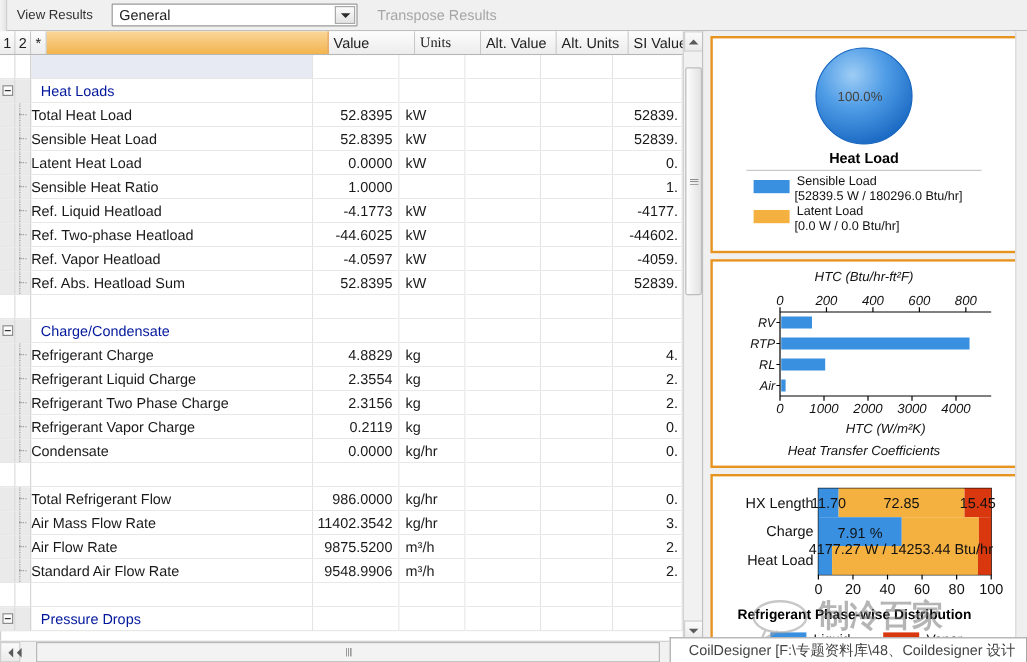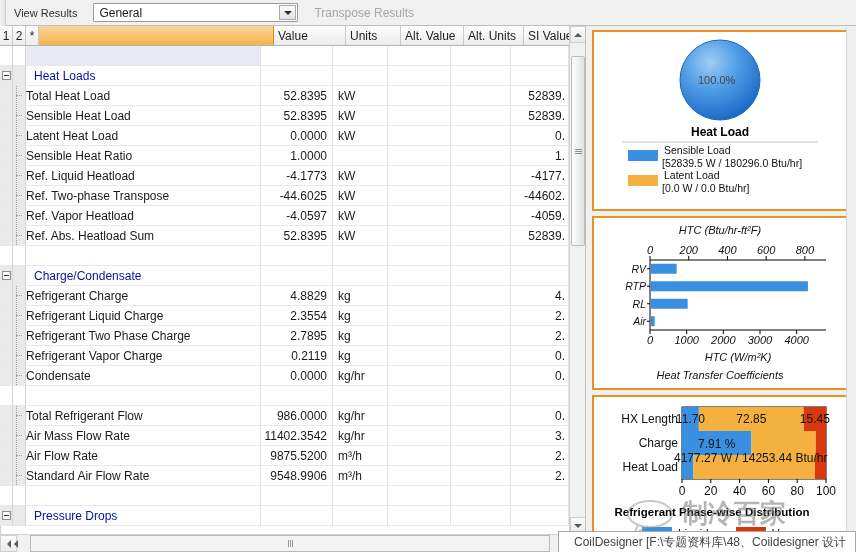--- a/index.html
+++ b/index.html
@@ -71,21 +71,21 @@
     overflow:hidden; white-space:nowrap;
   }
   .hcell.num { width:13px; padding-left:0; justify-content:center; }
   .hcell.star { width:13px; padding-left:0; justify-content:center; }
   .hcell.name {
     width:235px;
     background: linear-gradient(to bottom,#fad69a,#f2b44e);
     border-right:1px solid #e08a1e;
   }
   .hcell.value { width:72px; }
-  .hcell.units { width:55px; }
+  .hcell.units { width:55px;font-family:Liberation Serif, serif; }
   .hcell.altvalue { width:63px; }
   .hcell.altunits { width:60px; }
   .hcell.sivalue { width:58px; }
 
   .grid-body { position:absolute; left:0; top:20px; width:586px; height:488px; }
 
   .row { display:flex; height:20px; align-items:stretch; }
   .cell { border-right:1px solid #e3e3e3; border-bottom:1px solid #e8e8e8;
           display:flex; align-items:center; font-size:12px; overflow:hidden; white-space:nowrap;}
   .c-exp { width:13px; background:#eaeaea; border-right:1px solid #d4d4d4; justify-content:center;}
@@ -334,21 +334,21 @@
           <div class="cell c-altvalue"></div>
           <div class="cell c-altunits"></div>
           <div class="cell c-sivalue">-4177.</div>
         </div>
         <div class="row data">
           <div class="cell c-exp"></div>
           <div class="cell c-gut">
             <span class="vdot"></span>
             <span class="hdot"></span>
           </div>
-          <div class="cell c-name">Ref. Two-phase Transpose</div>
+          <div class="cell c-name">Ref. Two-phase Heatload</div>
           <div class="cell c-value">-44.6025</div>
           <div class="cell c-units">kW</div>
           <div class="cell c-altvalue"></div>
           <div class="cell c-altunits"></div>
           <div class="cell c-sivalue">-44602.</div>
         </div>
         <div class="row data">
           <div class="cell c-exp"></div>
           <div class="cell c-gut">
             <span class="vdot"></span>
@@ -422,21 +422,21 @@
           <div class="cell c-altunits"></div>
           <div class="cell c-sivalue">2.</div>
         </div>
         <div class="row data">
           <div class="cell c-exp"></div>
           <div class="cell c-gut">
             <span class="vdot"></span>
             <span class="hdot"></span>
           </div>
           <div class="cell c-name">Refrigerant Two Phase Charge</div>
-          <div class="cell c-value">2.7895</div>
+          <div class="cell c-value">2.3156</div>
           <div class="cell c-units">kg</div>
           <div class="cell c-altvalue"></div>
           <div class="cell c-altunits"></div>
           <div class="cell c-sivalue">2.</div>
         </div>
         <div class="row data">
           <div class="cell c-exp"></div>
           <div class="cell c-gut">
             <span class="vdot"></span>
             <span class="hdot"></span>

